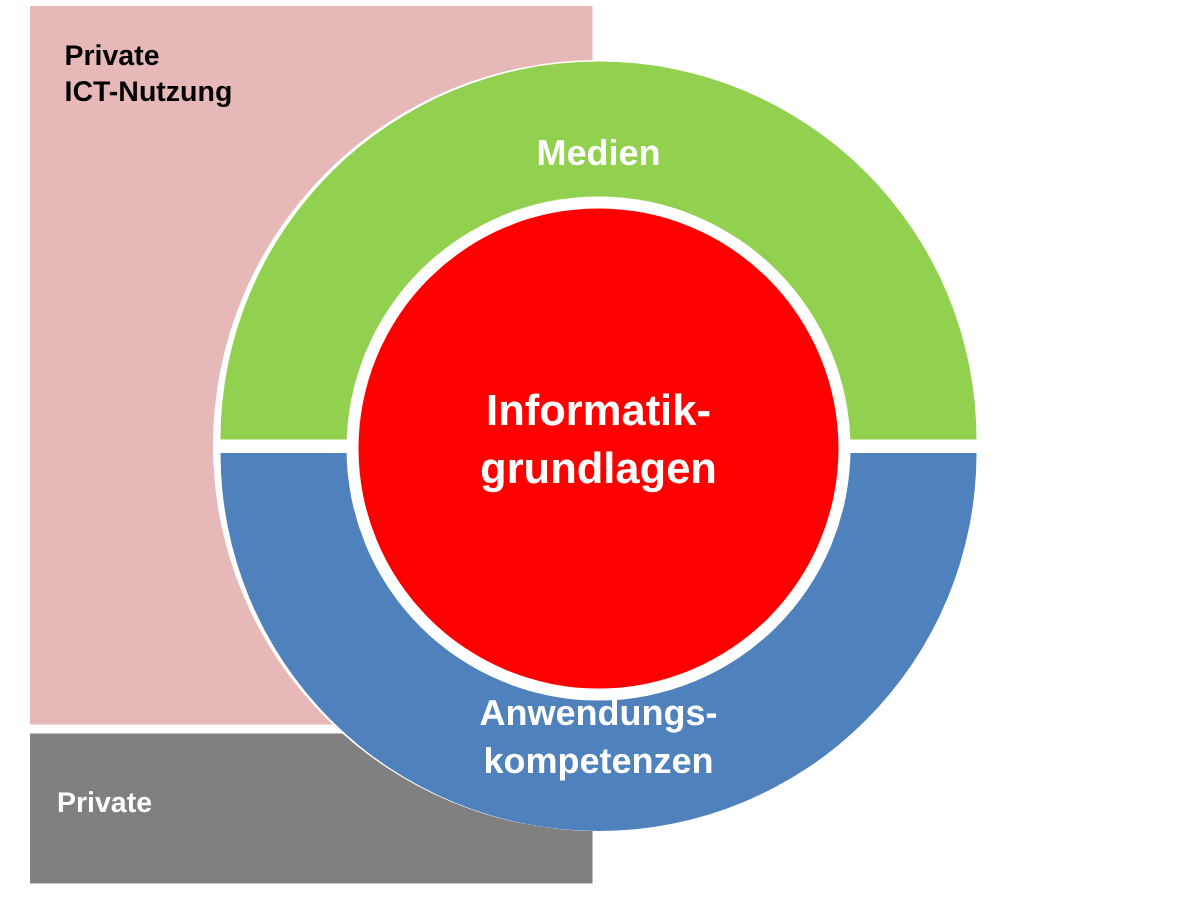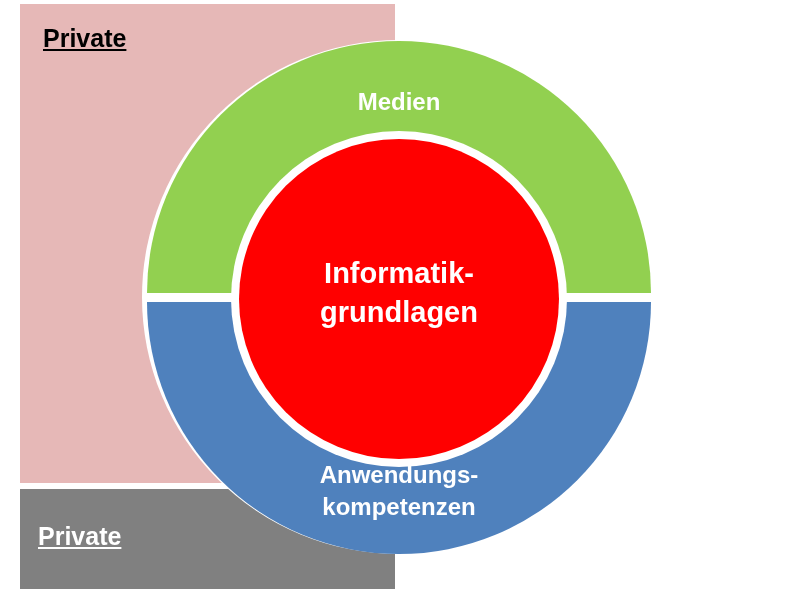--- a/index.html
+++ b/index.html
@@ -1,31 +1,32 @@
 <!DOCTYPE html>
 <html><head>
 <meta charset="utf-8">
 <style>
   html,body{margin:0;padding:0;background:#ffffff;}
   body{width:800px;height:600px;position:relative;overflow:hidden;font-family:"Liberation Sans",sans-serif;}
   .box{position:absolute;}
   #pink{left:20px;top:4px;width:375px;height:479px;}
   #gray{left:20px;top:489px;width:375px;height:100px;}
-  .lbl{position:absolute;font-weight:bold;font-size:25px;line-height:24px;text-decoration:underline;}
+  .lbl{position:absolute;font-weight:bold;font-size:19px;line-height:24px;}
   #pink-lbl{left:43px;top:26px;color:#000;}
   #gray-lbl{left:38px;top:524px;color:#fff;}
   svg{position:absolute;left:0;top:0;}
   .ctext{font-family:"Liberation Sans",sans-serif;font-weight:bold;fill:#fff;text-anchor:middle;}
 </style>
 </head>
 <body>
 
 <div class="box" id="pink" style="background: rgb(230, 184, 183);"></div>
 <div class="lbl" id="pink-lbl">
   <div>Private</div>
+  <div>ICT-Nutzung</div>
 </div>
 
 <div class="box" id="gray" style="background: rgb(128, 128, 128);"></div>
 <div class="lbl" id="gray-lbl">
   <div>Private</div>
 </div>
 
 <svg width="800" height="600" viewBox="0 0 800 600">
 
   <circle cx="399" cy="297" r="257" fill="#ffffff"></circle>

